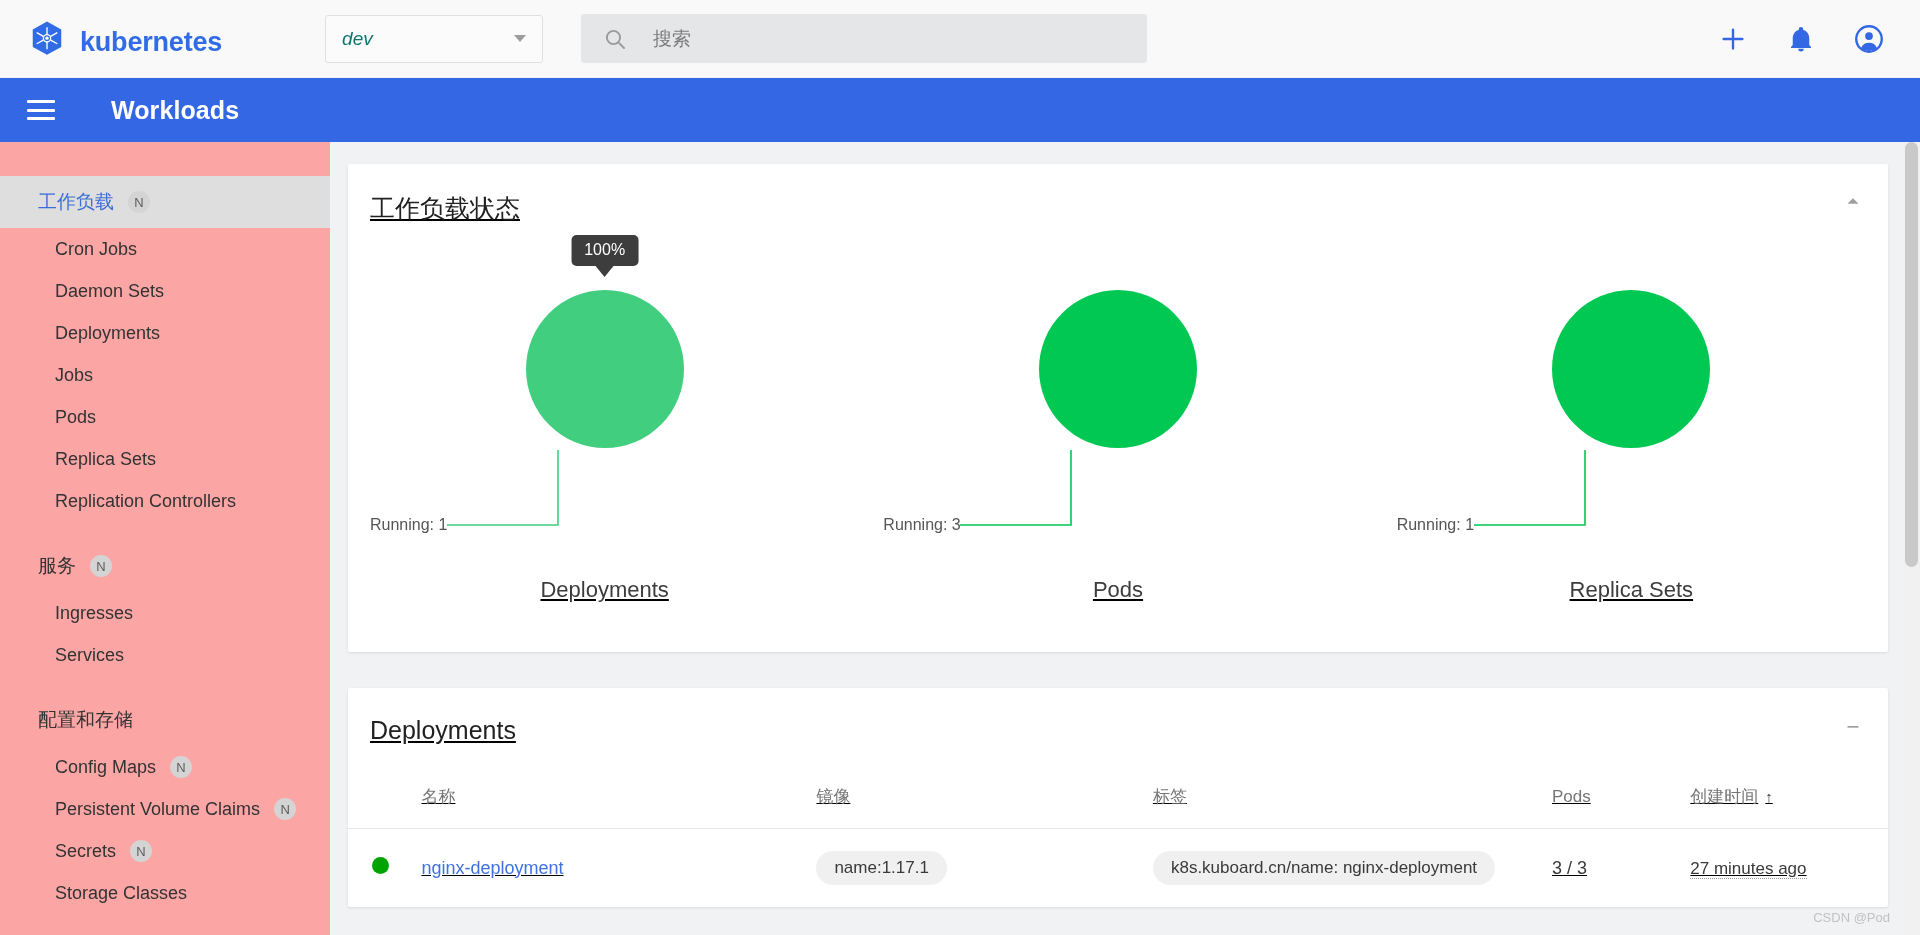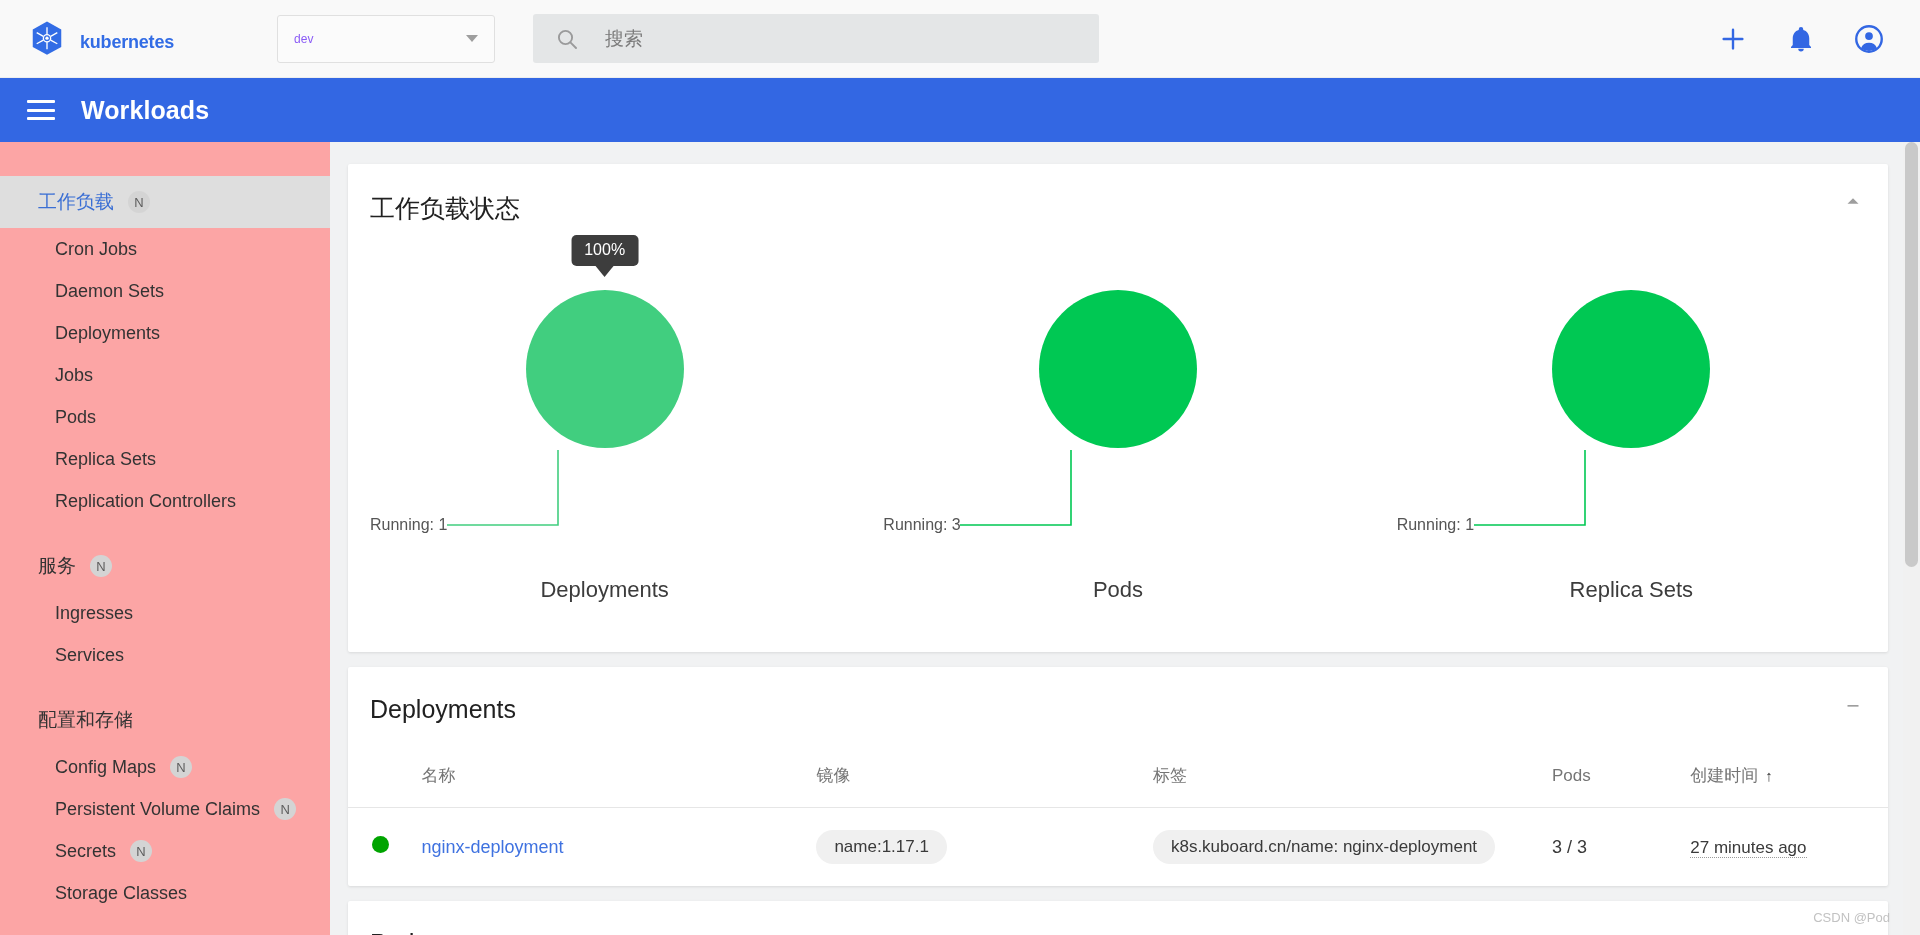--- a/index.html
+++ b/index.html
@@ -18,37 +18,37 @@
     width: 1920px; height: 78px;
     background: #f9f9f9;
     display: flex; align-items: center;
     border-bottom: 1px solid #eeeeee;
     z-index: 30;
   }
   .brand { display: flex; align-items: center; margin-left: 28px; }
   .k8s-logo { width: 38px; height: 38px; flex: 0 0 38px; }
   .brand-name {
     margin-left: 14px;
-    font-size: 18px;
+    font-size: 27px;
     font-weight: 600;
     color: #326ce5;
     letter-spacing: -0.2px;
     margin-top: 7px;
   }
   .ns-select {
     margin-left: 103px;
     width: 218px; height: 48px;
     background: #fbfbfb;
     border: 1px solid #e0e0e0;
     border-radius: 3px;
     display: flex; align-items: center;
     padding: 0 16px;
     cursor: pointer;
   }
-  .ns-value { font-size: 12px; color: #8b5cf6; flex: 1; }
+  .ns-value { font-size: 19px; color: #0f766e; flex: 1; font-style: italic; }
   .caret {
     width: 0; height: 0;
     border-left: 6px solid transparent;
     border-right: 6px solid transparent;
     border-top: 7px solid #9e9e9e;
   }
   .searchbox {
     margin-left: 38px;
     width: 566px; height: 49px;
     background: #e4e6e7;
@@ -79,21 +79,21 @@
     z-index: 25;
   }
   .hamburger {
     margin-left: 27px;
     width: 28px; height: 20px;
     display: flex; flex-direction: column; justify-content: space-between;
     cursor: pointer;
   }
   .hamburger span { display: block; height: 3px; background: #fff; border-radius: 1px; }
   .page-title {
-    margin-left: 26px;
+    margin-left: 56px;
     font-size: 25px;
     font-weight: 700;
     color: #ffffff;
     letter-spacing: 0.1px;
   }
 
   
   .sidebar {
     position: absolute; top: 142px; left: 0;
     width: 330px; height: 793px;
@@ -139,22 +139,23 @@
     position: absolute; top: 142px; left: 330px;
     width: 1590px; height: 793px;
     overflow: hidden;
     background: #f1f2f3;
     padding: 22px 32px 0 18px;
   }
   .card {
     background: #ffffff;
     border-radius: 2px;
     box-shadow: 0 1px 3px rgba(0,0,0,0.10);
-    margin-bottom: 15px;
+    margin-bottom: 36px;
     position: relative;
+    text-decoration: underline;
   }
   .card-title {
     font-size: 25px;
     color: #212121;
     padding: 28px 0 0 22px;
     font-weight: 400;
   }
   .collapse-btn {
     position: absolute;
     top: 26px; right: 24px;

